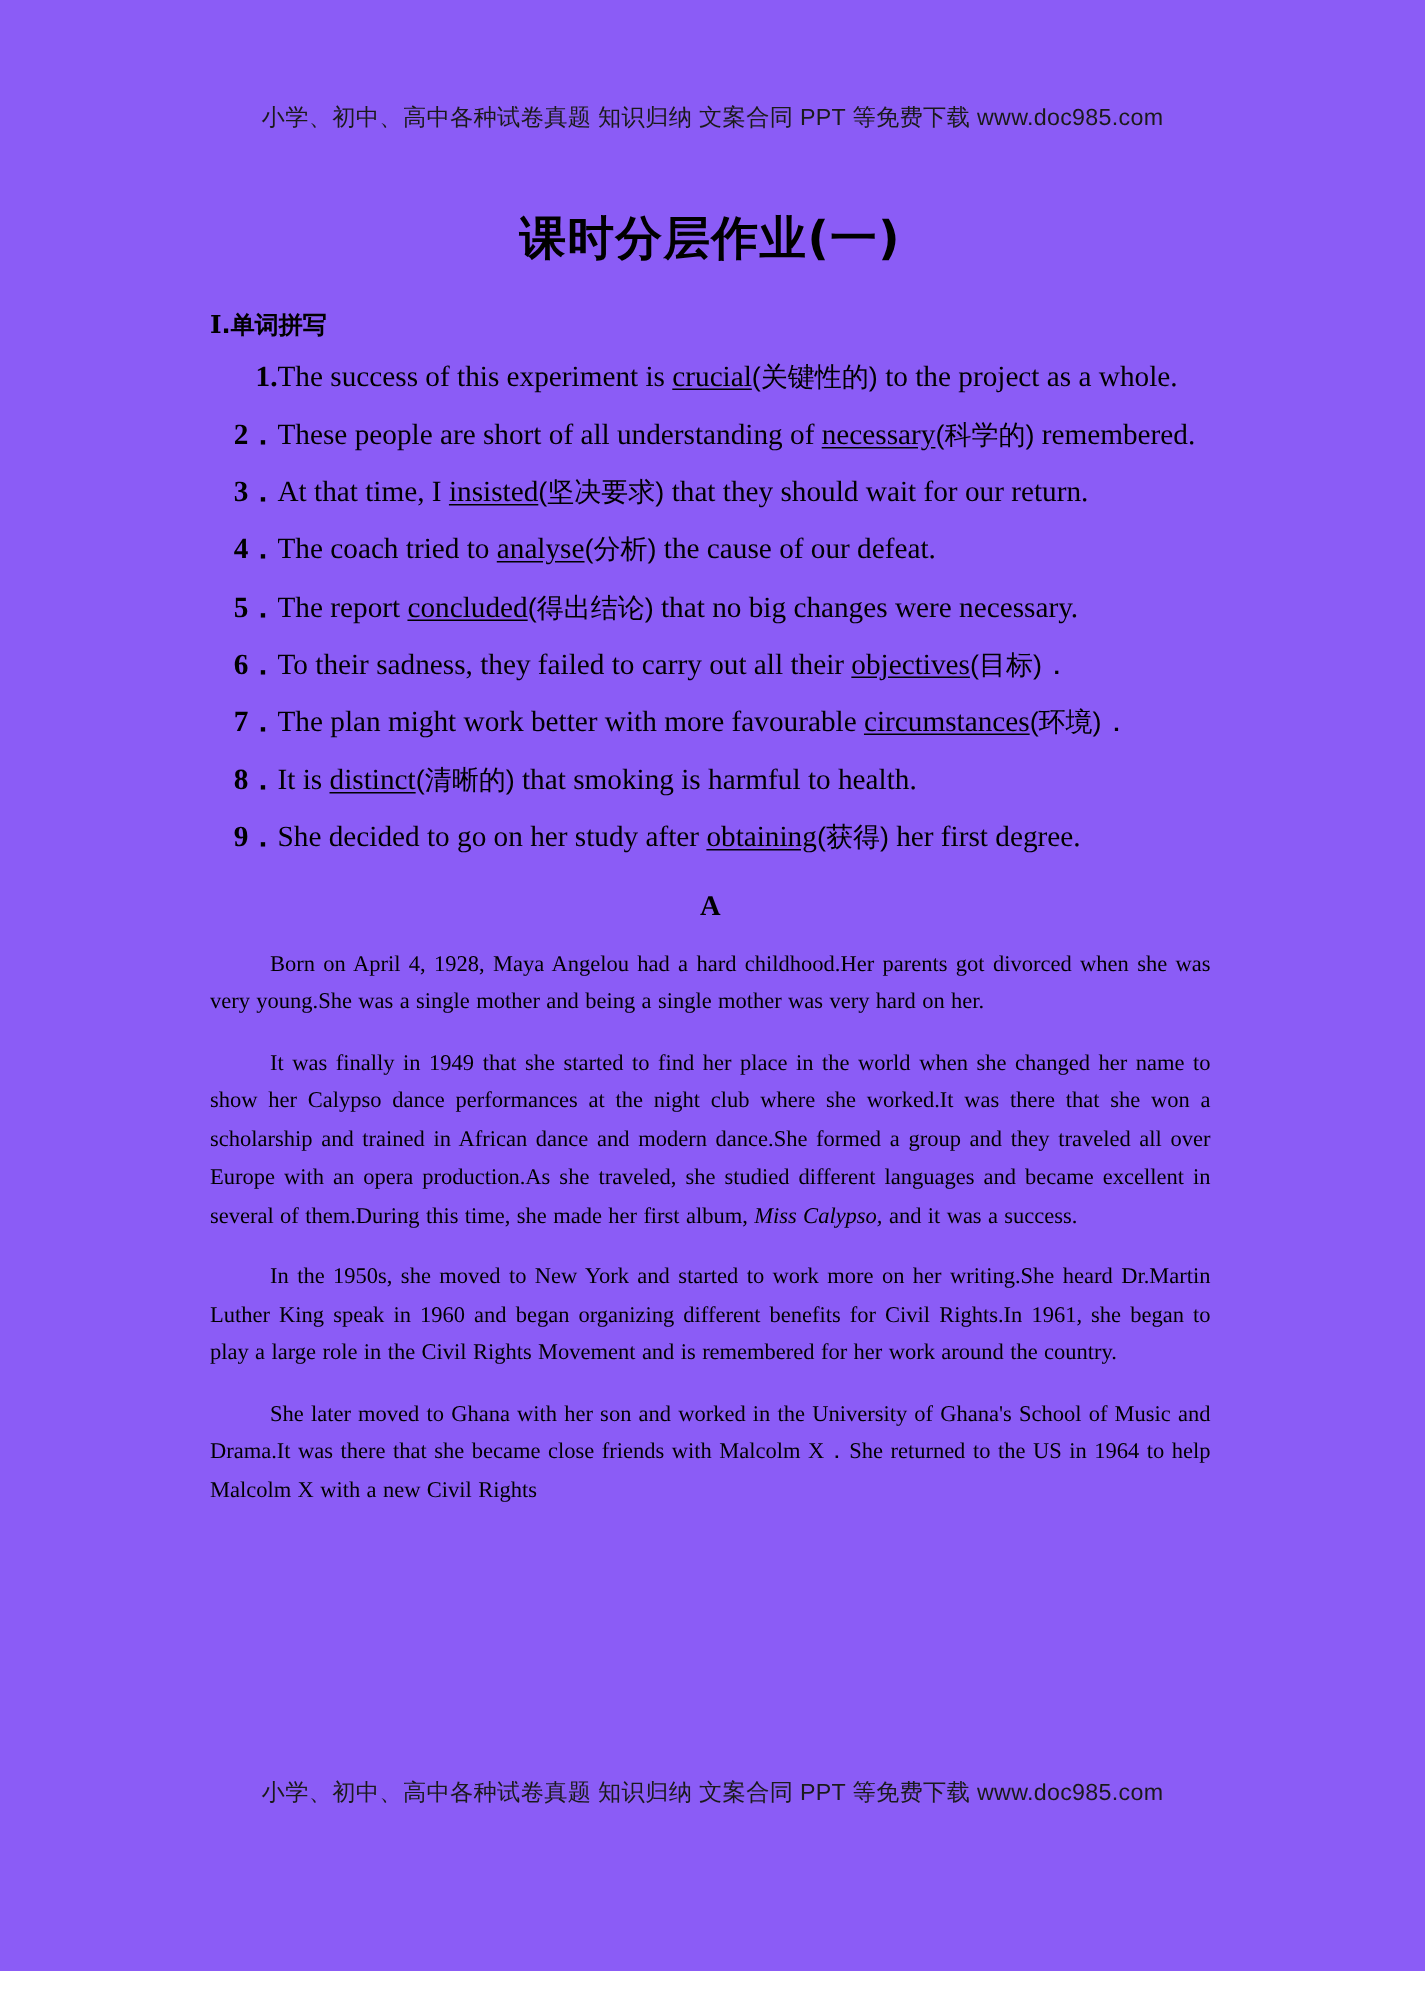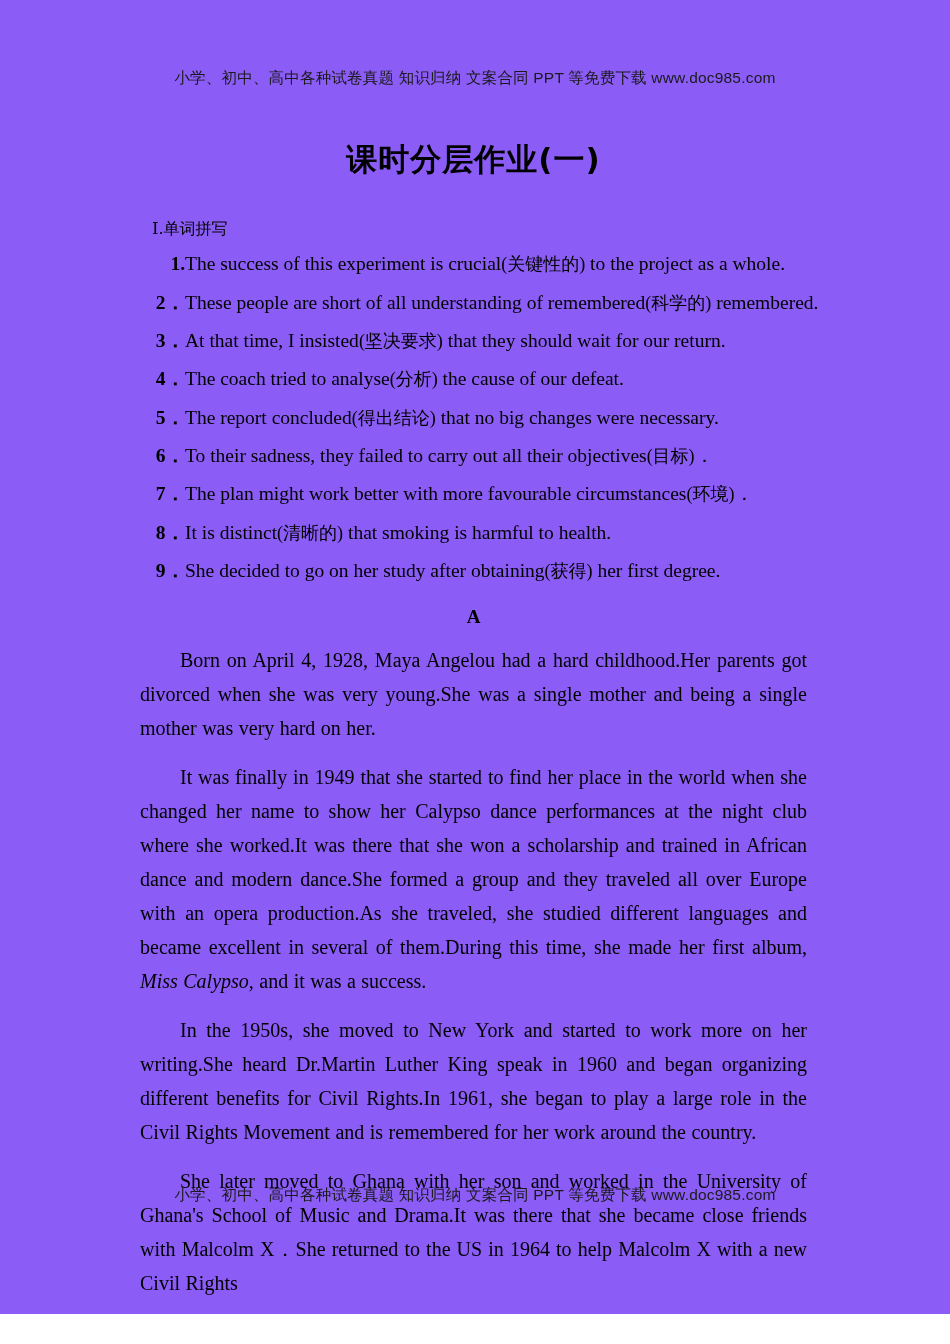--- a/index.html
+++ b/index.html
@@ -42,25 +42,25 @@
     padding-top: 140px;
     text-align: center;
     font-family: "DejaVu Sans", "Liberation Sans", sans-serif;
     font-size: 31px;
     font-weight: 700;
     letter-spacing: 1px;
     line-height: 1.25;
   }
 
   .section-heading {
-    margin: 12px;
+    margin: 0;
     padding-top: 26px;
     font-family: "Liberation Serif", "DejaVu Serif", serif;
     font-size: 16.5px;
-    font-weight: 400;
+    font-weight: 700;
     line-height: 1.4;
   }
   .section-heading .cn {
     font-family: "DejaVu Sans", "Liberation Sans", sans-serif;
     font-size: 16px;
   }
 
   .spelling-list {
     list-style: none;
     margin: 0;
@@ -80,42 +80,43 @@
     left: 45px;
     top: 0;
     font-weight: 700;
     transform: translateX(-100%);
     padding-right: 0;
   }
   .spelling-item .num-sep {
     font-weight: 700;
   }
   .spelling-item .answer {
+    text-decoration: underline;
     text-underline-offset: 2px;
   }
   .spelling-item .cn {
-    font-family: Liberation Serif, serif;
+    font-family: Liberation Sans, sans-serif;
     font-size: 18px;
   }
 
   .passage-label {
     margin: 0;
     padding-top: 22px;
     text-align: center;
     font-size: 19px;
     font-weight: 700;
   }
 
   .para {
     margin: 0;
     padding-top: 15px;
     text-indent: 40px;
     text-align: justify;
     text-align-last: left;
-    font-size: 20px;
+    font-size: 15px;
     line-height: 1.70;
     word-spacing: 0.5px;
   }
   .para em {
   }
 </style>
 </head>
 <body>
 
 <div class="page">
@@ -130,21 +131,21 @@
       <span>Ⅰ</span><span class="cn">.单词拼写</span>
     </h2>
 
     <ol class="spelling-list">
 
       <li class="spelling-item">
         <span class="num"><span>1</span><span class="num-sep">.</span></span><span> The success of this experiment is </span><span class="answer">crucial</span><span class="cn">(关键性的)</span><span> to the project as a whole.</span>
       </li>
 
       <li class="spelling-item">
-        <span class="num"><span>2</span><span class="num-sep">．</span></span><span> These people are short of all understanding of </span><span class="answer">remembered</span><span class="cn">(科学的)</span><span> remembered.</span>
+        <span class="num"><span>2</span><span class="num-sep">．</span></span><span> These people are short of all understanding of </span><span class="answer">necessary</span><span class="cn">(科学的)</span><span> remembered.</span>
       </li>
 
       <li class="spelling-item">
         <span class="num"><span>3</span><span class="num-sep">．</span></span><span> At that time, I </span><span class="answer">insisted</span><span class="cn">(坚决要求)</span><span> that they should wait for our return.</span>
       </li>
 
       <li class="spelling-item">
         <span class="num"><span>4</span><span class="num-sep">．</span></span><span> The coach tried to </span><span class="answer">analyse</span><span class="cn">(分析)</span><span> the cause of our defeat.</span>
       </li>
 

